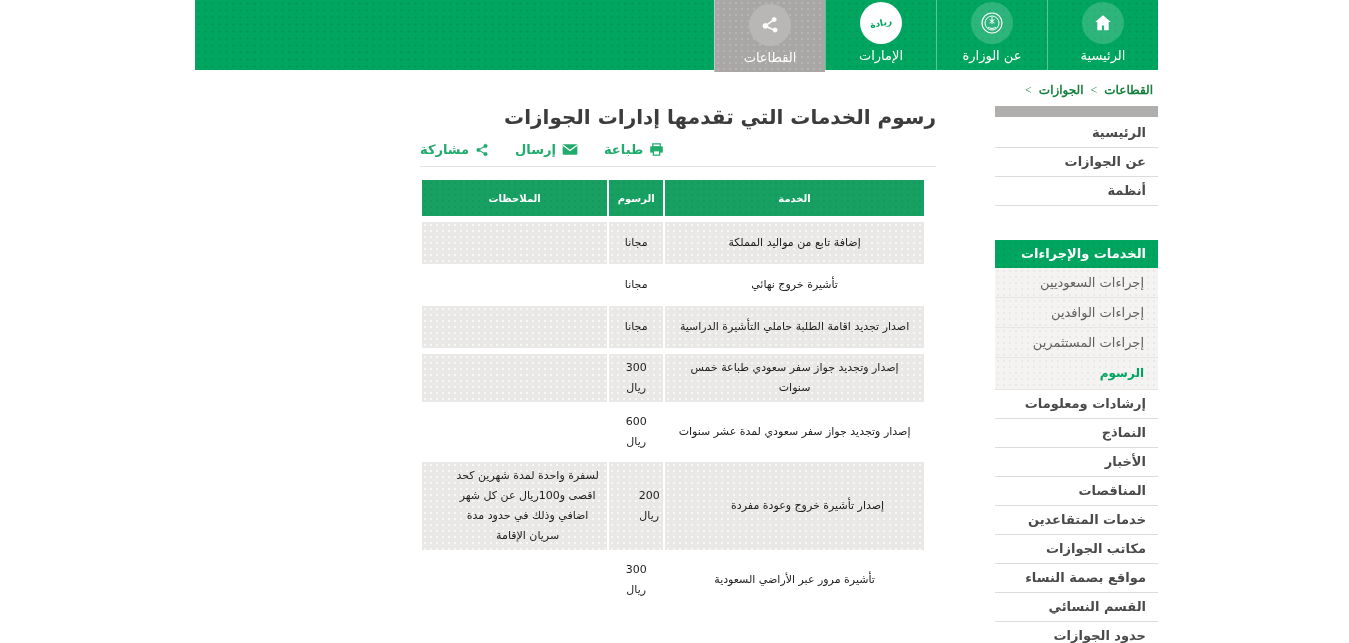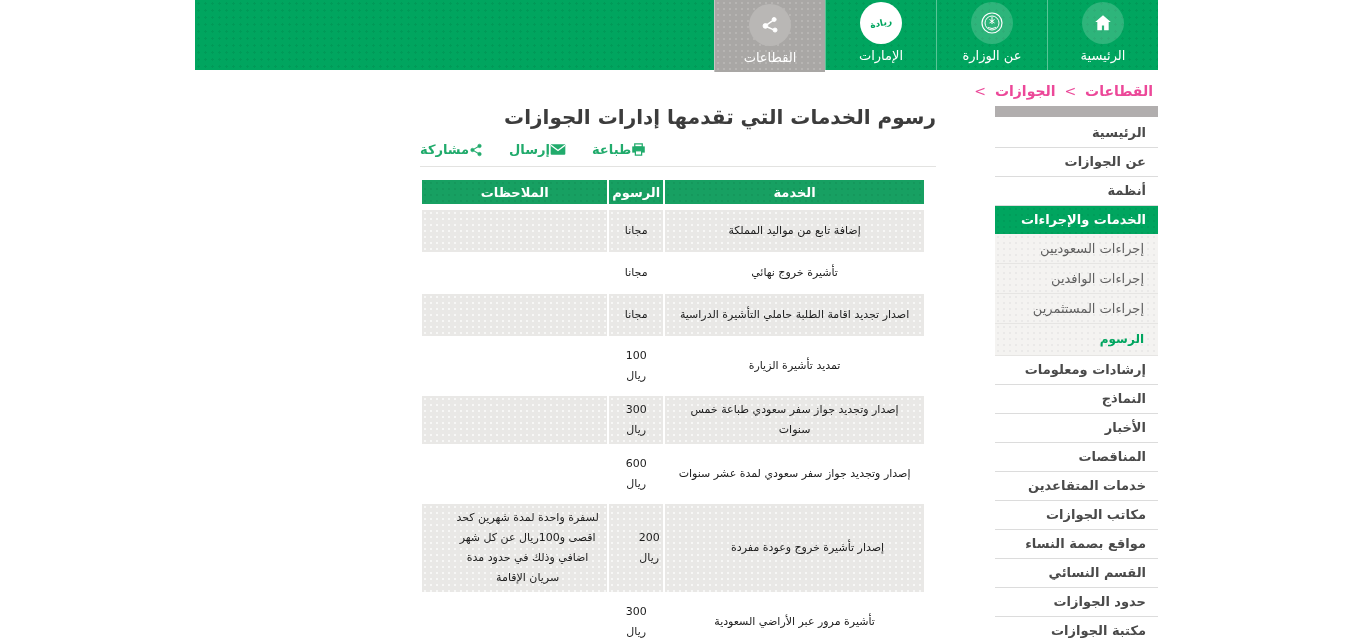--- a/index.html
+++ b/index.html
@@ -20,61 +20,61 @@
                 display:flex; align-items:center; justify-content:center; margin-bottom:5px; }
   .tab .lbl { color:#fff; font-size:13px; line-height:14px; }
   .tab.active { background-color:#a9a7a5; height:72px;
                 background-image:radial-gradient(rgba(255,255,255,.16) 1px, transparent 1.3px);
                 background-size:6px 6px; }
   .tab.active .badge { background:#b9b7b5; }
   .badge.white { background:#fff !important; }
   .badge .callig { color:#00a55f; font-size:9px; font-weight:bold; transform:rotate(-12deg); }
 
   
-  .crumb { position:absolute; top:83px; right:196px; color:#ec4899; font-size:14px;
-           font-weight:bold; direction:rtl; }
+  .crumb { position:absolute; top:83px; right:196px; color:#15803d; font-size:12px;
+           font-weight:bold; direction:rtl;font-family:Liberation Serif, serif; }
   .crumb .sep { margin:0 4px; font-weight:normal; }
 
   
   .sidebar { position:absolute; top:106px; right:191px; width:163px; }
   .side-strip { height:11px; background:#b1aeae; margin-bottom:2px; }
   .side-item { display:block; padding:6px 12px 7px; font-size:13px; font-weight:bold;
                color:#4a4a4a; text-align:right; border-bottom:1px solid #dcdcdc;
                background:#fff; cursor:pointer; line-height:15px; }
   .side-item.sub { font-size:13px; font-weight:normal; color:#5f5f5f; padding:7px 14px;
                    background-color:#f4f3f1; border-bottom:1px solid #e6e5e3;
                    background-image:radial-gradient(rgba(0,0,0,.04) 1px, transparent 1.2px);
                    background-size:6px 6px; }
   .side-item.active { background-color:#00a55f; color:#fff; border-bottom:none;
                       background-image:radial-gradient(rgba(0,60,30,.08) 1px, transparent 1.2px);
-                      background-size:6px 6px; }
+                      background-size:6px 6px;margin-top:34px; }
   .side-item.sub-active { font-size:12px; font-weight:bold; color:#00a55f;
                           background-color:#f4f3f1; padding:8px 14px;
                           border-bottom:1px solid #e6e5e3;
                           background-image:radial-gradient(rgba(0,0,0,.04) 1px, transparent 1.2px);
                           background-size:6px 6px; }
 
   
   .main { position:absolute; top:104px; left:420px; width:516px; direction:rtl; }
   .title { font-size:20px; font-weight:bold; color:#3c3c3c; text-align:right; line-height:26px; }
   .actions { display:flex; direction:rtl; justify-content:flex-end; gap:26px;
              margin-top:12px; padding-bottom:9px; border-bottom:1px solid #e3e3e1; }
-  .action { display:flex; align-items:center; gap:0; color:#21ab6c; font-size:13px;
+  .action { display:flex; align-items:center; gap:6px; color:#21ab6c; font-size:13px;
             font-weight:bold; cursor:pointer; }
   .action svg { flex:0 0 auto; }
 
   
   .tbl { width:502px; margin:13px 12px 0 auto; }
   .trow { display:flex; direction:rtl; column-gap:2px; }
   .cell { text-align:center; }
   .c-service { width:260px; }
   .c-fee     { width:54px; }
   .c-notes   { width:186px; }
-  .thead .cell { background-color:#17a062; color:#fff; font-size:13px; font-weight:bold;
-                 height:24px; display:flex; align-items:center; justify-content:center;
+  .thead .cell { background-color:#17a062; color:#fff; font-size:10px; font-weight:bold;
+                 height:36px; display:flex; align-items:center; justify-content:center;
                  background-image:radial-gradient(rgba(0,60,30,.08) 1px, transparent 1.2px);
                  background-size:6px 6px; }
   .tbody .trow { margin-top:6px; }
   .tbody .cell { font-size:11px; color:#1d1d1d; display:flex; align-items:center;
                  justify-content:center; padding:4px 8px; line-height:20px; }
   .trow.gray .cell { background-color:#e9e8e6;
                      background-image:radial-gradient(rgba(255,255,255,.65) 1px, transparent 1.2px);
                      background-size:6px 6px; }
   .cell.fee { direction:ltr; }
   .mh42 .cell { min-height:42px; } .mh30 .cell { min-height:30px; }
@@ -200,25 +200,20 @@
         <div class="trow mh30">
           <div class="cell c-service">تأشيرة خروج نهائي</div>
           <div class="cell c-fee fee">مجانا</div>
           <div class="cell c-notes"></div>
         </div>
         <div class="trow gray mh42">
           <div class="cell c-service">اصدار تجديد اقامة الطلبة حاملي التأشيرة الدراسية</div>
           <div class="cell c-fee fee">مجانا</div>
           <div class="cell c-notes"></div>
         </div>
-        <div class="trow mh30">
-          <div class="cell c-service">تمديد تأشيرة الزيارة</div>
-          <div class="cell c-fee fee">100 ريال</div>
-          <div class="cell c-notes"></div>
-        </div>
         <div class="trow gray mh42">
           <div class="cell c-service">إصدار وتجديد جواز سفر سعودي طباعة خمس سنوات</div>
           <div class="cell c-fee fee">300 ريال</div>
           <div class="cell c-notes"></div>
         </div>
         <div class="trow mh30">
           <div class="cell c-service">إصدار وتجديد جواز سفر سعودي لمدة عشر سنوات</div>
           <div class="cell c-fee fee">600 ريال</div>
           <div class="cell c-notes"></div>
         </div>

